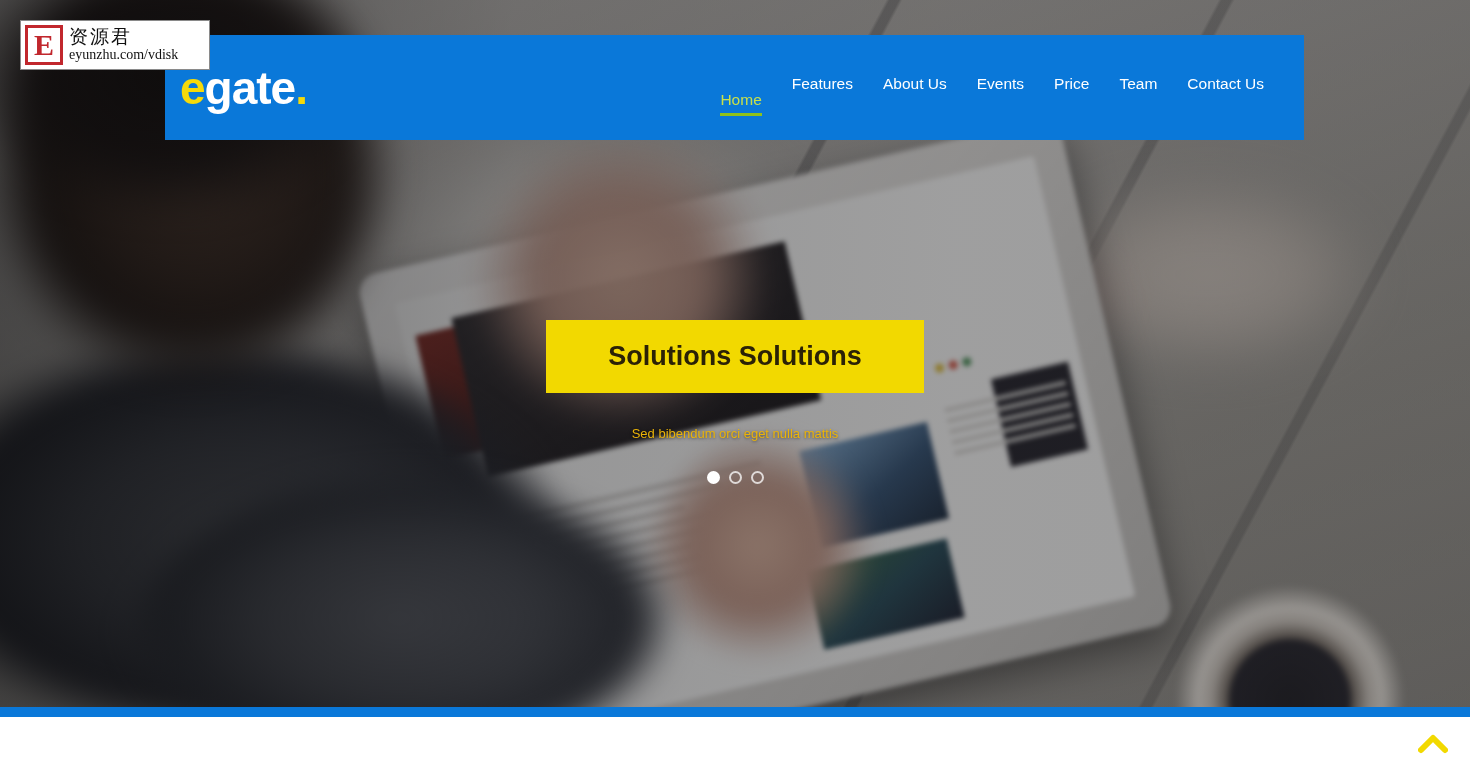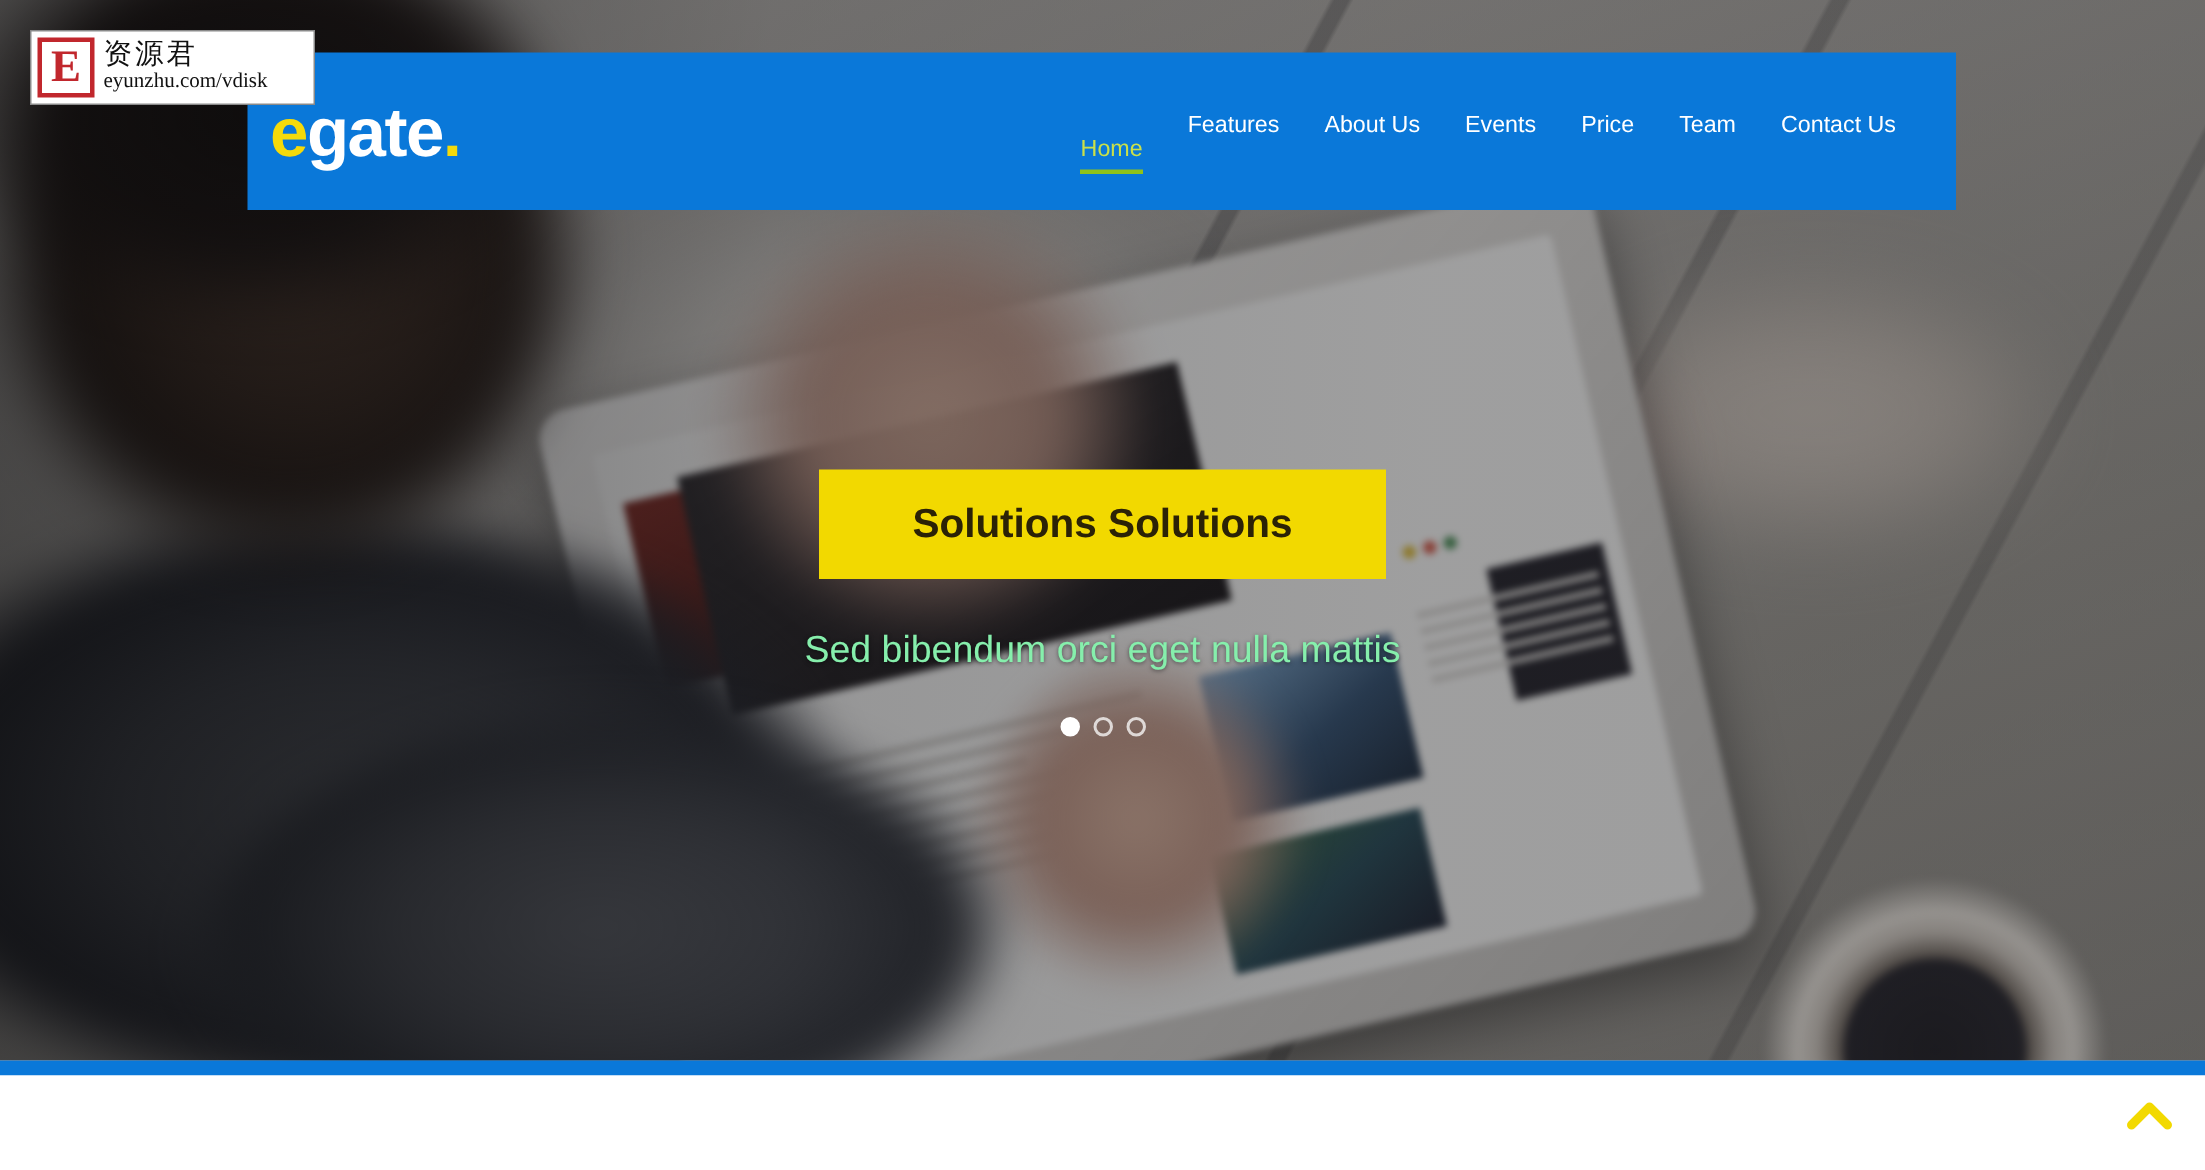--- a/index.html
+++ b/index.html
@@ -194,21 +194,21 @@
     display:block;
     background:#f2d900;
     color:#2b2206;
     font-size:27px; font-weight:bold;
     padding:21px 62px;
     border:none; cursor:pointer;
     margin-top:96px;
     font-family:"Liberation Sans", sans-serif;
   }
   .hero-sub {
-    color:#86efac; font-size:25px; margin-top:33px;
+    color:#eab308; font-size:13px; margin-top:33px;
     text-shadow:0 1px 3px rgba(0,0,0,.5);
   }
 
   
   .dots { display:flex; gap:9px; margin-top:30px; }
   .dot {
     width:13px; height:13px; border-radius:50%;
     border:2px solid rgba(255,255,255,.75);
     background:transparent; cursor:pointer; padding:0;
   }

